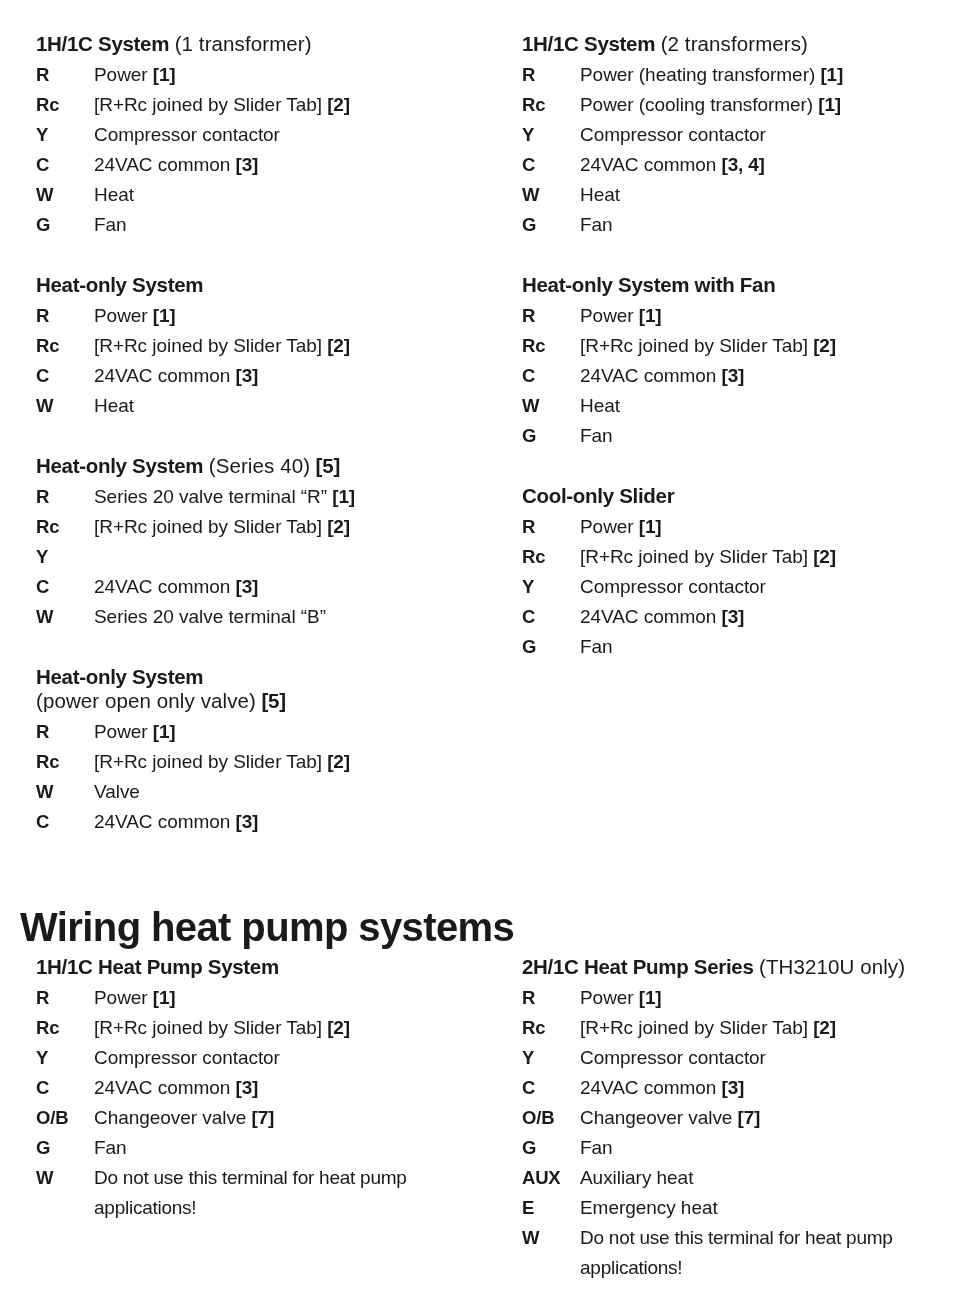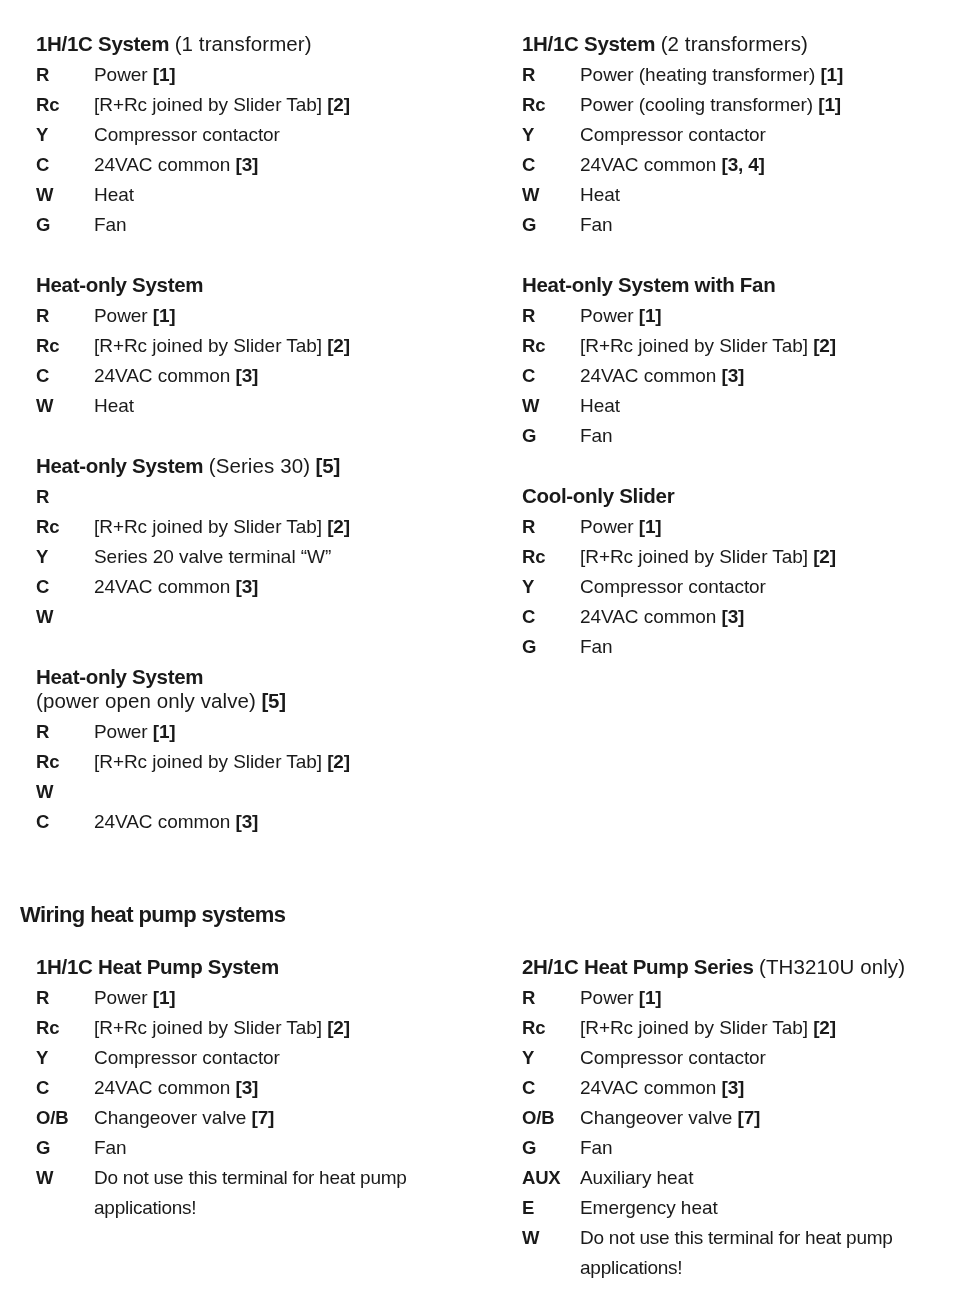--- a/index.html
+++ b/index.html
@@ -61,21 +61,21 @@
   }
   .heading-line2 {
     display: block;
     margin-top: -2px;
   }
 
   
   .section-title {
     position: absolute;
     left: 20px;
-    font-size: 22px;
+    font-size: 40px;
     font-weight: bold;
     letter-spacing: -0.6px;
     line-height: 40px;
     white-space: nowrap;
   }
 
   
   .rows {
     display: block;
   }
@@ -157,55 +157,57 @@
             <div class="term">C</div>
             <div class="desc"><span>24VAC common </span><span class="ref">[3]</span></div>
           </div>
           <div class="row">
             <div class="term">W</div>
             <div class="desc"><span>Heat</span></div>
           </div>
         </div>
       </section>
       <section class="block" style="top: 436px;">
-        <h2 class="block-heading"><span class="h-bold">Heat-only System</span> <span class="h-light">(Series 30)</span> <span class="h-ref">[5]</span></h2>
-        <div class="rows">
-          <div class="row">
-            <div class="term">R</div>
-          </div>
-          <div class="row">
-            <div class="term">Rc</div>
-            <div class="desc"><span>[R+Rc joined by Slider Tab] </span><span class="ref">[2]</span></div>
-          </div>
-          <div class="row">
-            <div class="term">Y</div>
-            <div class="desc"><span>Series 20 valve terminal “W”</span></div>
-          </div>
-          <div class="row">
-            <div class="term">C</div>
-            <div class="desc"><span>24VAC common </span><span class="ref">[3]</span></div>
-          </div>
-          <div class="row">
-            <div class="term">W</div>
+        <h2 class="block-heading"><span class="h-bold">Heat-only System</span> <span class="h-light">(Series 40)</span> <span class="h-ref">[5]</span></h2>
+        <div class="rows">
+          <div class="row">
+            <div class="term">R</div>
+            <div class="desc"><span>Series 20 valve terminal “R” </span><span class="ref">[1]</span></div>
+          </div>
+          <div class="row">
+            <div class="term">Rc</div>
+            <div class="desc"><span>[R+Rc joined by Slider Tab] </span><span class="ref">[2]</span></div>
+          </div>
+          <div class="row">
+            <div class="term">Y</div>
+          </div>
+          <div class="row">
+            <div class="term">C</div>
+            <div class="desc"><span>24VAC common </span><span class="ref">[3]</span></div>
+          </div>
+          <div class="row">
+            <div class="term">W</div>
+            <div class="desc"><span>Series 20 valve terminal “B”</span></div>
           </div>
         </div>
       </section>
       <section class="block" style="top: 647px;">
         <h2 class="block-heading wrap"><span class="h-bold">Heat-only System</span><span class="heading-line2"><span class="h-light">(power open only valve)</span> <span class="h-ref">[5]</span></span></h2>
         <div class="rows">
           <div class="row">
             <div class="term">R</div>
             <div class="desc"><span>Power </span><span class="ref">[1]</span></div>
           </div>
           <div class="row">
             <div class="term">Rc</div>
             <div class="desc"><span>[R+Rc joined by Slider Tab] </span><span class="ref">[2]</span></div>
           </div>
           <div class="row">
             <div class="term">W</div>
+            <div class="desc"><span>Valve</span></div>
           </div>
           <div class="row">
             <div class="term">C</div>
             <div class="desc"><span>24VAC common </span><span class="ref">[3]</span></div>
           </div>
         </div>
       </section>
       <section class="block" style="top: 937px;">
         <h2 class="block-heading"><span class="h-bold">1H/1C Heat Pump System</span></h2>
         <div class="rows">

